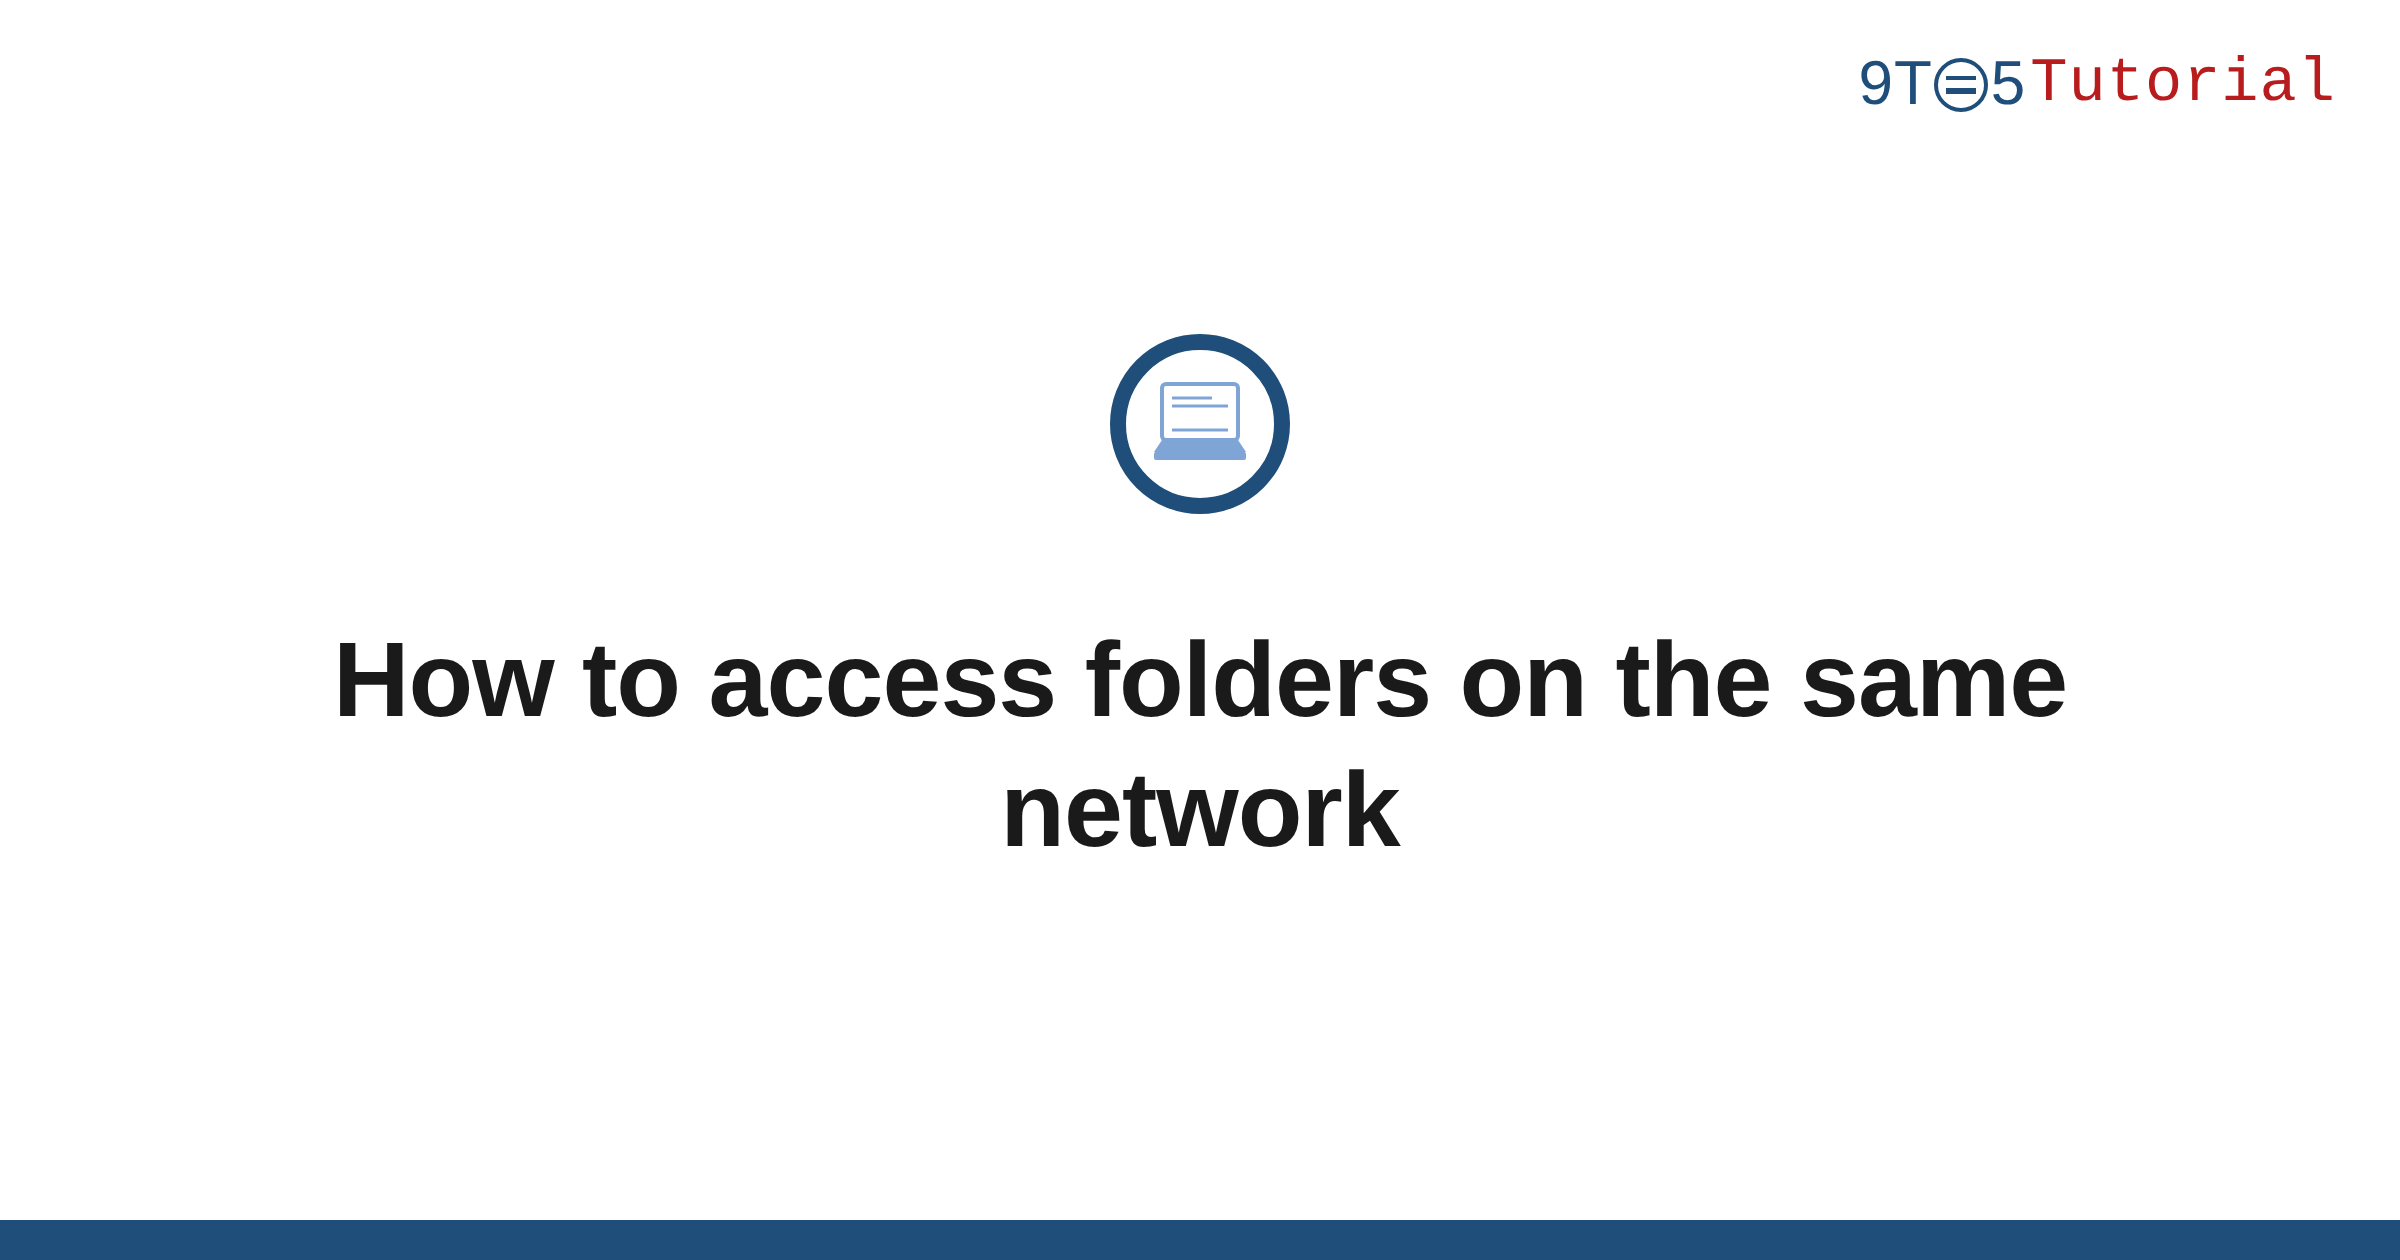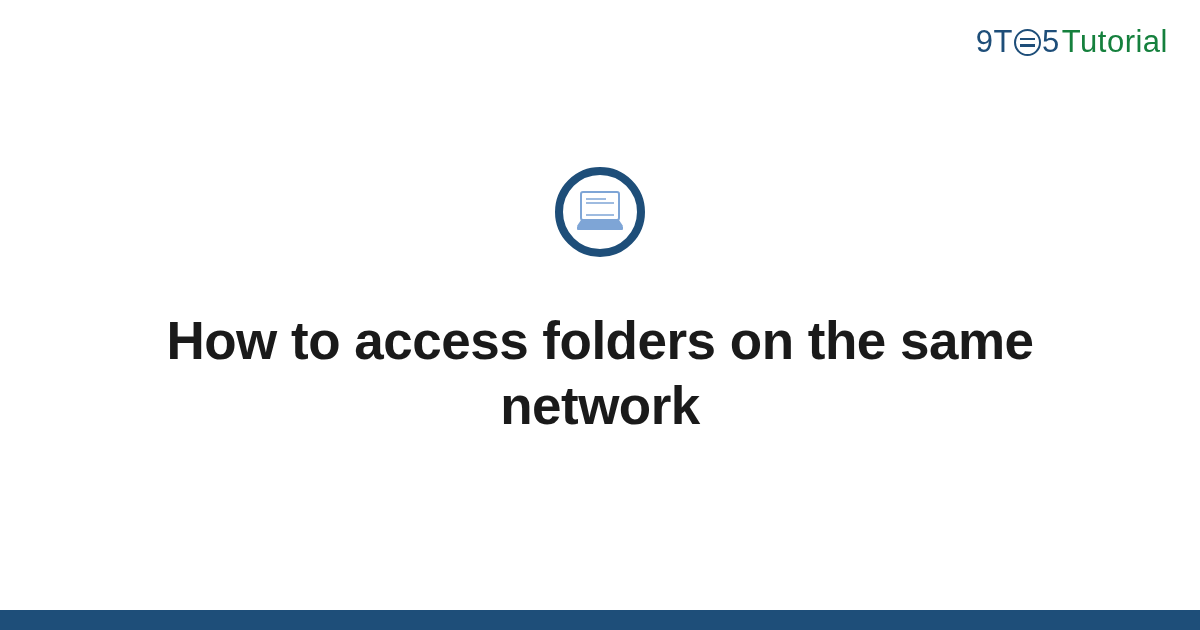--- a/index.html
+++ b/index.html
@@ -58,23 +58,24 @@
       top: 7px;
     }
     .brand .circle-o::after {
       bottom: 7px;
     }
     .brand .five {
       color: #1e4e79;
       font-weight: 500;
     }
     .brand .tutorial {
-      color: #15803d;
+      color: #b91c1c;
       font-weight: 400;
       margin-left: 2px;
+      font-family: Liberation Mono, monospace;
     }
     .center-content {
       position: absolute;
       top: 0;
       left: 0;
       right: 0;
       bottom: 0;
       display: flex;
       flex-direction: column;
       align-items: center;

